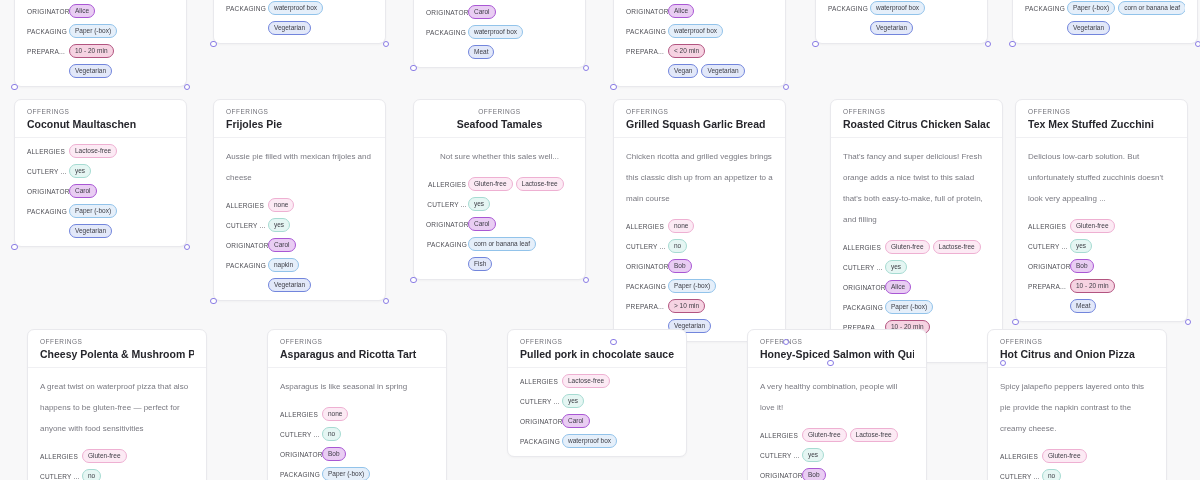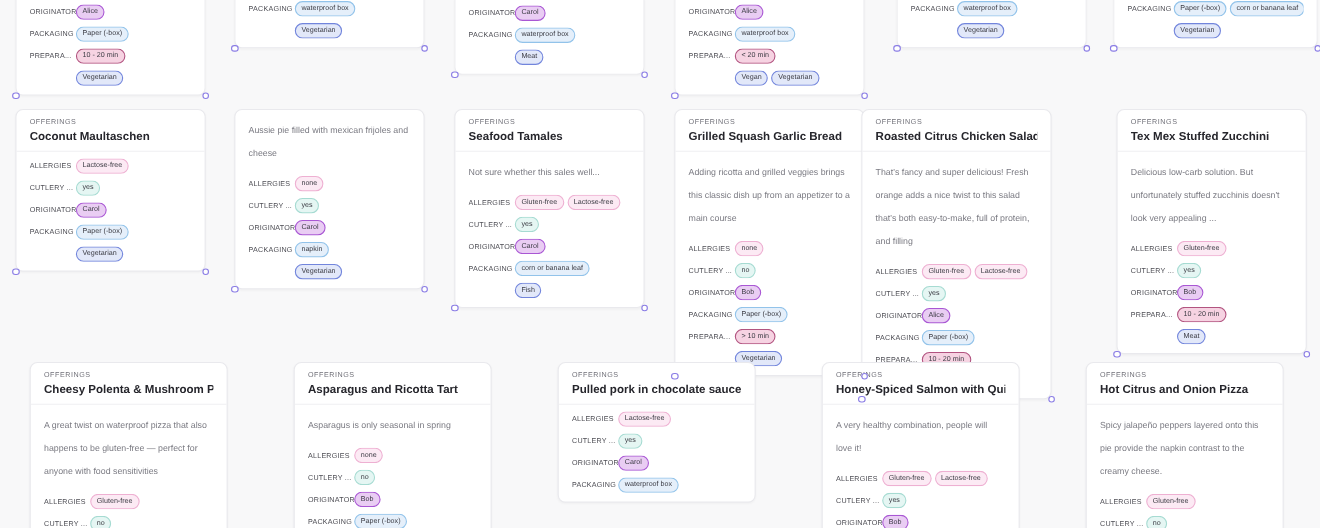--- a/index.html
+++ b/index.html
@@ -302,20 +302,24 @@
     <div class="tag-list">
               <span class="tag" style="background: rgb(226, 232, 249); border-color: rgb(114, 133, 220);">Vegetarian</span>
             </div>
   </div>
         </div>
     </div>
     <span class="handle hl"></span>
     <span class="handle hr"></span>
   </div>
     <div class="card" style="left: 213px; top: 99px; width: 173px;">
+    <div class="card-header">
+      <div class="table-label">OFFERINGS</div>
+      <div class="card-title">Frijoles Pie</div>
+    </div>
     <div class="card-body">
       <div class="card-desc">Aussie pie filled with mexican frijoles and cheese</div>
       <div>
           <div class="field-row">
     <div class="field-label">ALLERGIES</div>
     <div class="tag-list">
               <span class="tag" style="background: rgb(252, 234, 244); border-color: rgb(238, 176, 210);">none</span>
             </div>
   </div>
           <div class="field-row">
@@ -340,21 +344,21 @@
     <div class="field-label"></div>
     <div class="tag-list">
               <span class="tag" style="background: rgb(226, 232, 249); border-color: rgb(114, 133, 220);">Vegetarian</span>
             </div>
   </div>
         </div>
     </div>
     <span class="handle hl"></span>
     <span class="handle hr"></span>
   </div>
-    <div class="card" style="left: 413px; top: 99px; width: 173px;">
+    <div class="card" style="left: 413px; top: 99px; width: 173px; text-align: center;">
     <div class="card-header">
       <div class="table-label">OFFERINGS</div>
       <div class="card-title">Seafood Tamales</div>
     </div>
     <div class="card-body">
       <div class="card-desc">Not sure whether this sales well...</div>
       <div>
           <div class="field-row">
     <div class="field-label">ALLERGIES</div>
     <div class="tag-list">
@@ -390,21 +394,21 @@
     </div>
     <span class="handle hl"></span>
     <span class="handle hr"></span>
   </div>
     <div class="card" style="left: 613px; top: 99px; width: 173px;">
     <div class="card-header">
       <div class="table-label">OFFERINGS</div>
       <div class="card-title">Grilled Squash Garlic Bread</div>
     </div>
     <div class="card-body">
-      <div class="card-desc">Adding ricotta and grilled veggies brings this classic dish up from an appetizer to a main course</div>
+      <div class="card-desc">Chicken ricotta and grilled veggies brings this classic dish up from an appetizer to a main course</div>
       <div>
           <div class="field-row">
     <div class="field-label">ALLERGIES</div>
     <div class="tag-list">
               <span class="tag" style="background: rgb(252, 234, 244); border-color: rgb(238, 176, 210);">none</span>
             </div>
   </div>
           <div class="field-row">
     <div class="field-label">CUTLERY ...</div>
     <div class="tag-list">
@@ -433,21 +437,21 @@
     <div class="field-label"></div>
     <div class="tag-list">
               <span class="tag" style="background: rgb(226, 232, 249); border-color: rgb(114, 133, 220);">Vegetarian</span>
             </div>
   </div>
         </div>
     </div>
     <span class="handle hl"></span>
     <span class="handle hr"></span>
   </div>
-    <div class="card" style="left: 783px; top: 99px; width: 173px;">
+    <div class="card" style="left: 830px; top: 99px; width: 173px;">
     <div class="card-header">
       <div class="table-label">OFFERINGS</div>
       <div class="card-title">Roasted Citrus Chicken Salad</div>
     </div>
     <div class="card-body">
       <div class="card-desc">That's fancy and super delicious! Fresh orange adds a nice twist to this salad that's both easy-to-make, full of protein, and filling</div>
       <div>
           <div class="field-row">
     <div class="field-label">ALLERGIES</div>
     <div class="tag-list">
@@ -562,21 +566,21 @@
         </div>
     </div>
 
   </div>
     <div class="card" style="left: 267px; top: 329px; width: 180px;">
     <div class="card-header">
       <div class="table-label">OFFERINGS</div>
       <div class="card-title">Asparagus and Ricotta Tart</div>
     </div>
     <div class="card-body">
-      <div class="card-desc">Asparagus is only seasonal in spring</div>
+      <div class="card-desc">Asparagus is like seasonal in spring</div>
       <div>
           <div class="field-row">
     <div class="field-label">ALLERGIES</div>
     <div class="tag-list">
               <span class="tag" style="background: rgb(252, 234, 244); border-color: rgb(238, 176, 210);">none</span>
             </div>
   </div>
           <div class="field-row">
     <div class="field-label">CUTLERY ...</div>
     <div class="tag-list">

